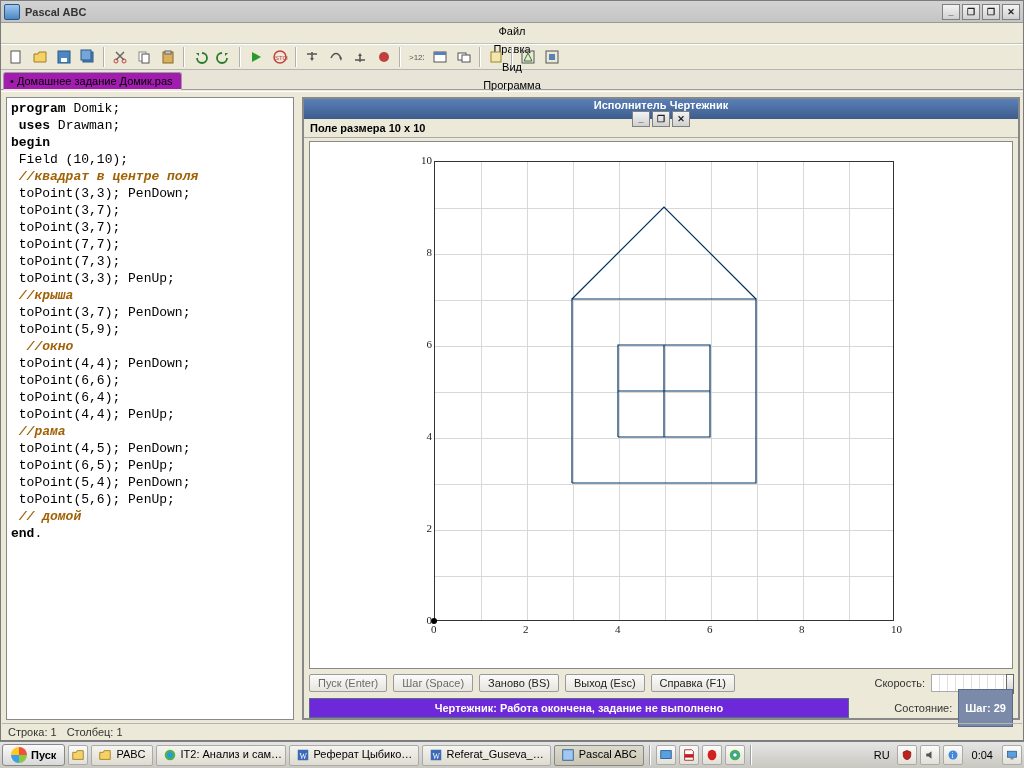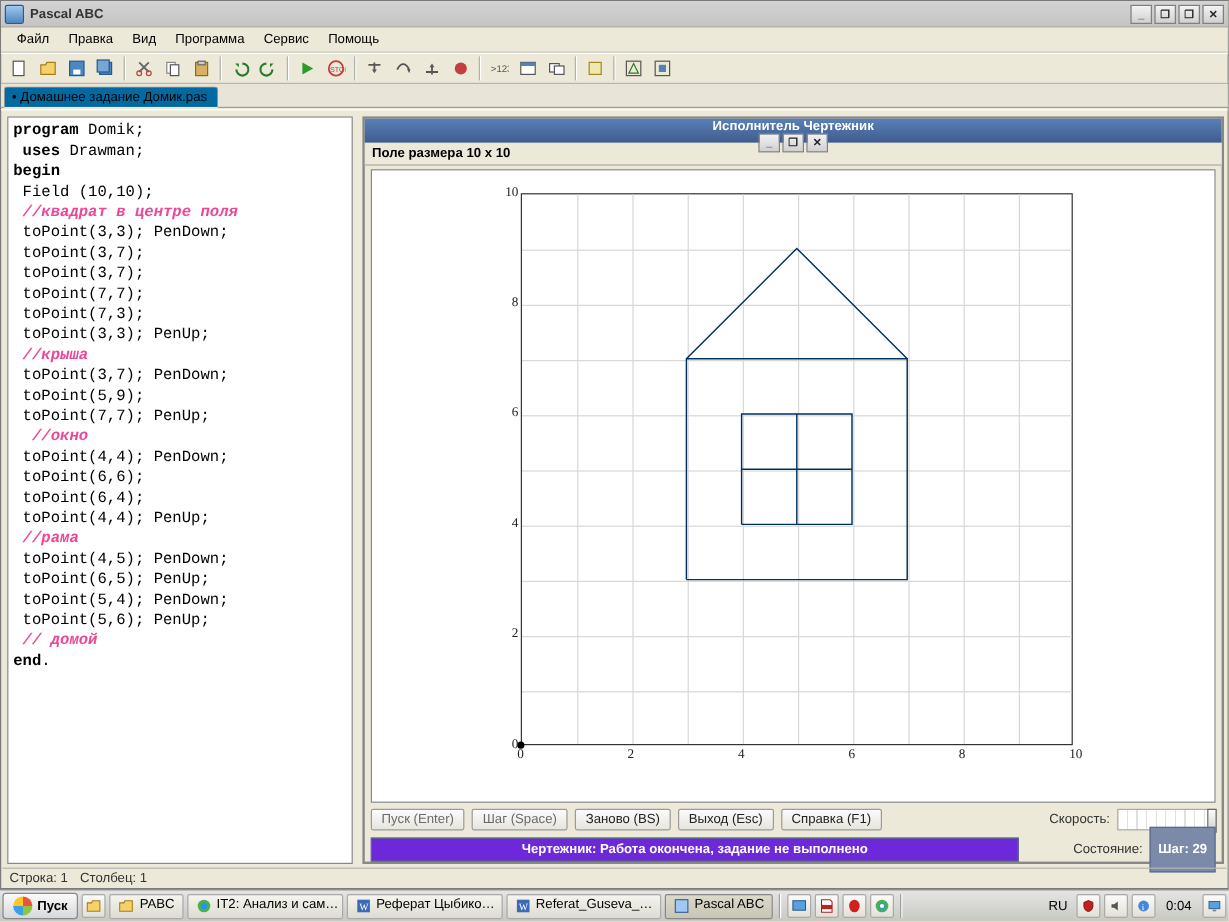--- a/index.html
+++ b/index.html
@@ -51,20 +51,21 @@
 
   
   .menubar {
     background: #ece9d8;
     height: 21px;
     border-bottom: 1px solid #c0c0c0;
     display: flex;
     align-items: center;
     padding: 0 6px;
     gap: 2px;
+    flex-direction: column;
   }
   .menu-item {
     padding: 2px 7px;
   }
 
   
   .toolbar {
     height: 26px;
     border-bottom: 1px solid #b5b5b5;
     border-top: 1px solid #fff;
@@ -86,21 +87,21 @@
   
   .tabbar {
     background: #e8e4d8;
     height: 20px;
     border-bottom: 1px solid #9c9c9c;
     display: flex;
     align-items: flex-end;
     padding-left: 2px;
   }
   .tab {
-    background: #0369a1;
+    background: #a21caf;
     border: 1px solid #9c9c9c;
     border-bottom: 1px solid #ece9d8;
     padding: 2px 8px 2px 6px;
     border-radius: 3px 3px 0 0;
     position: relative;
     top: 1px;
   }
 
   
   .work {
@@ -118,21 +119,21 @@
     padding: 2px 4px;
     overflow: hidden;
   }
   .codeline {
     font-family: "Courier New", monospace;
     font-size: 13px;
     line-height: 17px;
     white-space: pre;
   }
   .kw { color: #000; font-weight: bold; }
-  .cm { color: #ec4899; font-style: italic; font-weight: bold; }
+  .cm { color: #a16207; font-style: italic; font-weight: bold; }
   .sym { color: #000; }
 
   
   .inner-win {
     position: absolute;
     left: 301px; top: 5px;
     width: 718px; height: 623px;
     border: 2px solid #888;
     background: #ece9d8;
   }
@@ -451,21 +452,20 @@
         <div class="codeline"> <span class="cm">//квадрат в центре поля</span></div>
         <div class="codeline"> <span class="sym">toPoint(3,3); PenDown;</span></div>
         <div class="codeline"> <span class="sym">toPoint(3,7);</span></div>
         <div class="codeline"> <span class="sym">toPoint(3,7);</span></div>
         <div class="codeline"> <span class="sym">toPoint(7,7);</span></div>
         <div class="codeline"> <span class="sym">toPoint(7,3);</span></div>
         <div class="codeline"> <span class="sym">toPoint(3,3); PenUp;</span></div>
         <div class="codeline"> <span class="cm">//крыша</span></div>
         <div class="codeline"> <span class="sym">toPoint(3,7); PenDown;</span></div>
         <div class="codeline"> <span class="sym">toPoint(5,9);</span></div>
-        <div class="codeline"> <span class="sym">toPoint(7,7); PenUp;</span></div>
         <div class="codeline">  <span class="cm">//окно</span></div>
         <div class="codeline"> <span class="sym">toPoint(4,4); PenDown;</span></div>
         <div class="codeline"> <span class="sym">toPoint(6,6);</span></div>
         <div class="codeline"> <span class="sym">toPoint(6,4);</span></div>
         <div class="codeline"> <span class="sym">toPoint(4,4); PenUp;</span></div>
         <div class="codeline"> <span class="cm">//рама</span></div>
         <div class="codeline"> <span class="sym">toPoint(4,5); PenDown;</span></div>
         <div class="codeline"> <span class="sym">toPoint(6,5); PenUp;</span></div>
         <div class="codeline"> <span class="sym">toPoint(5,4); PenDown;</span></div>
         <div class="codeline"> <span class="sym">toPoint(5,6); PenUp;</span></div>

